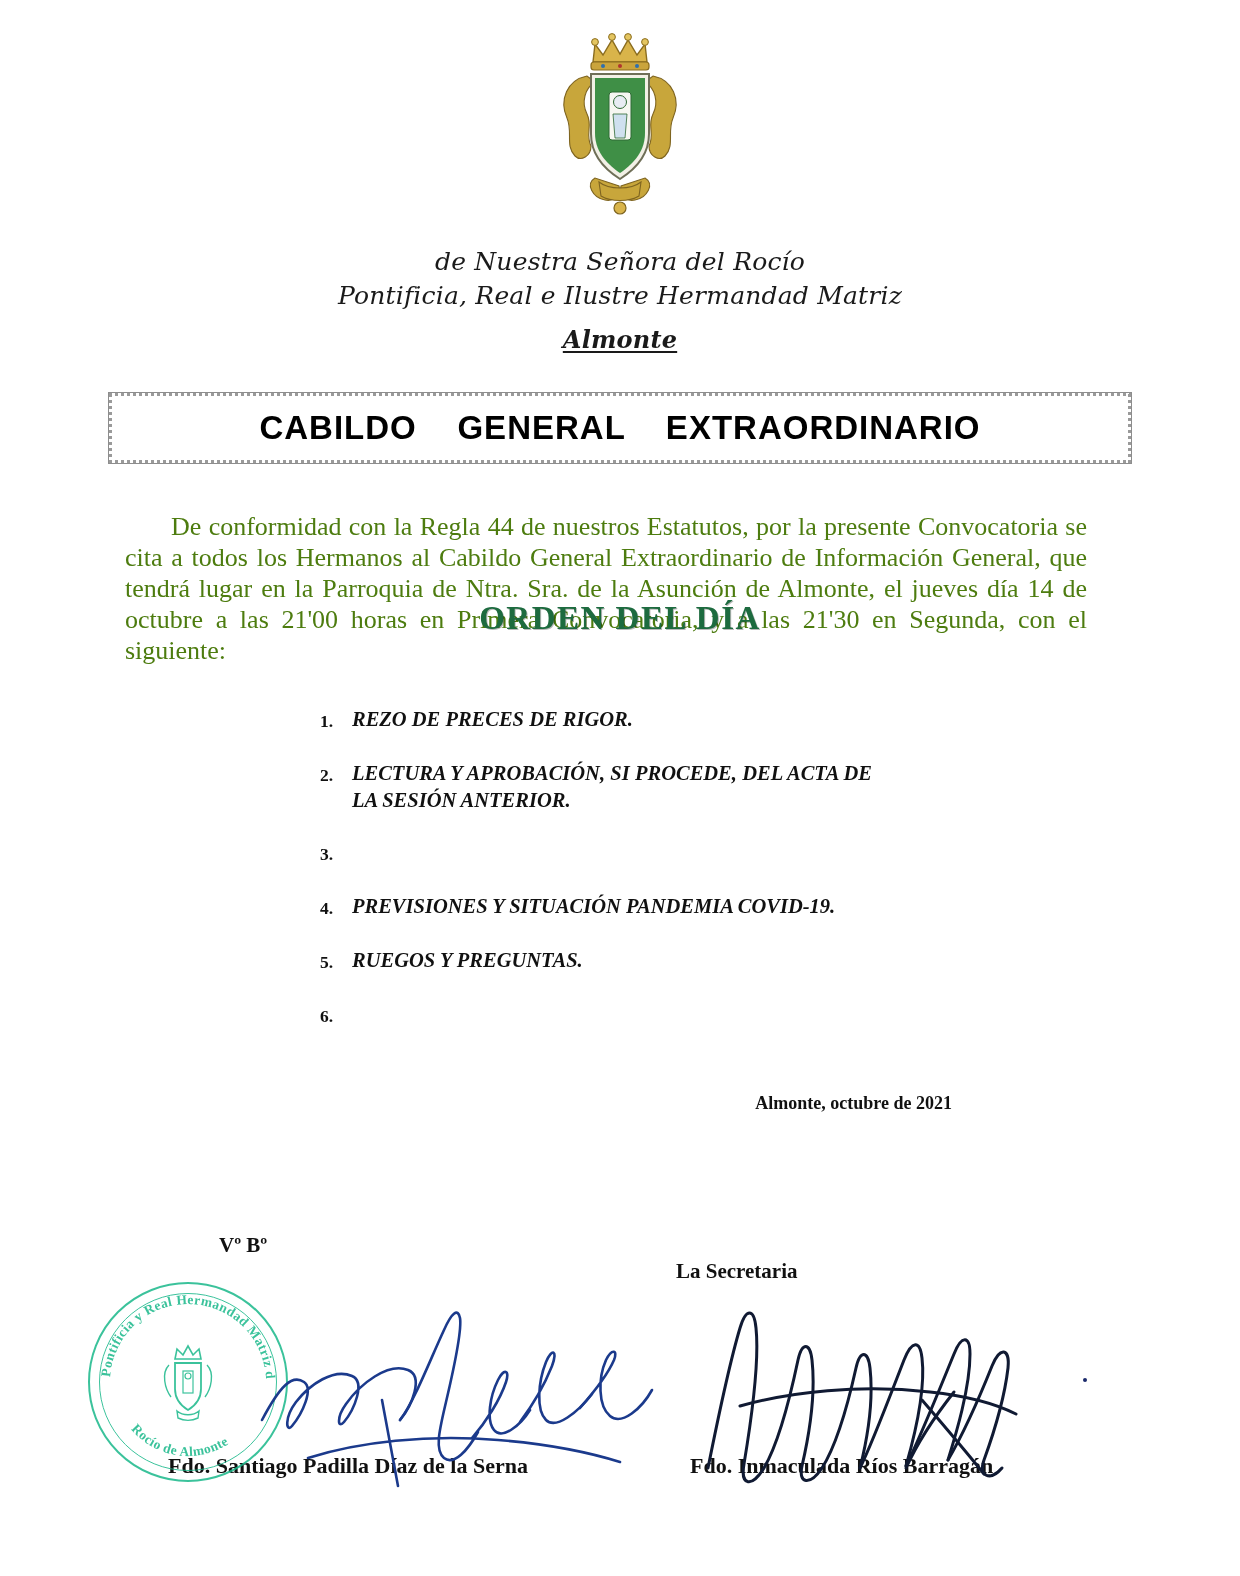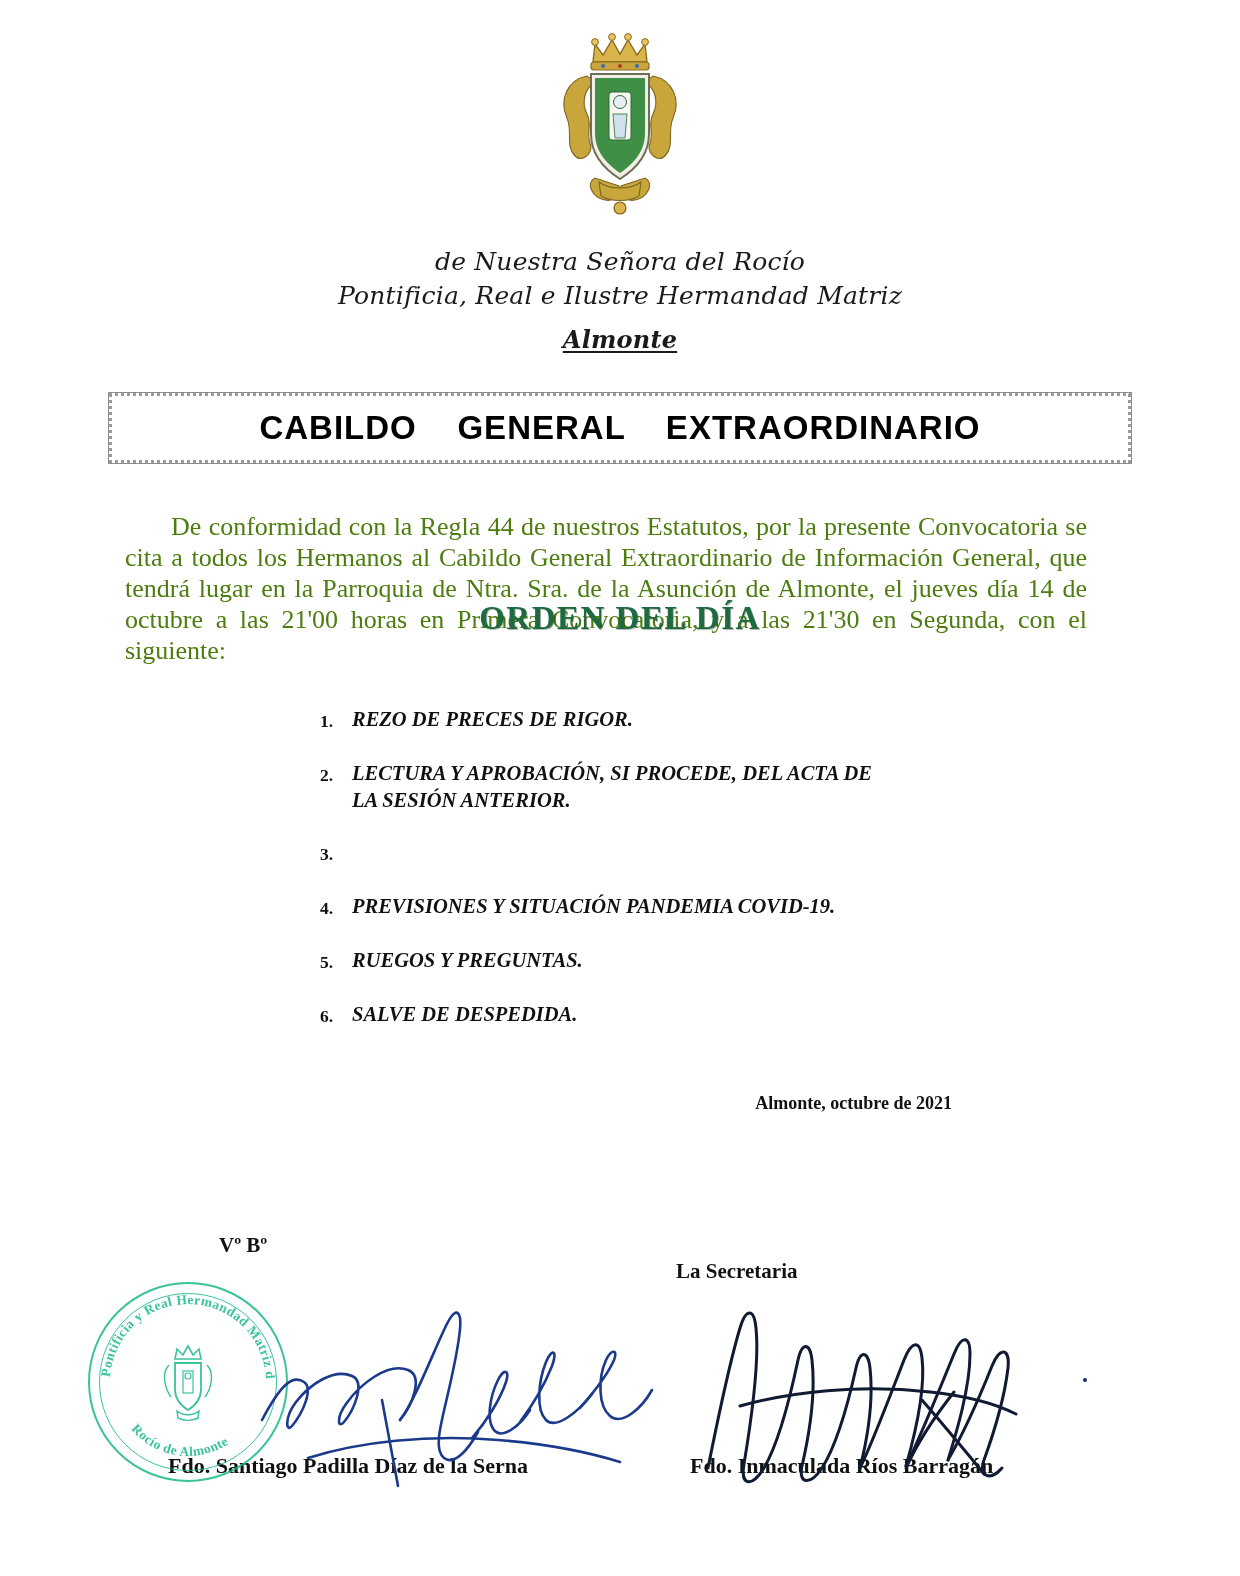--- a/index.html
+++ b/index.html
@@ -319,21 +319,20 @@
   <li>
     <span class="num">4.</span>
     <span class="txt">PREVISIONES Y SITUACIÓN PANDEMIA COVID-19.</span>
   </li>
   <li>
     <span class="num">5.</span>
     <span class="txt">RUEGOS Y PREGUNTAS.</span>
   </li>
   <li>
     <span class="num">6.</span>
-    <span class="txt">SALVE DE DESPEDIDA.</span>
   </li>
 </ul>
 
 <div class="datum">Almonte, octubre de 2021</div>
 
 <div class="sig-left">
   <div class="sig-role">Vº Bº</div>
 </div>
 
 <div class="sig-right">

